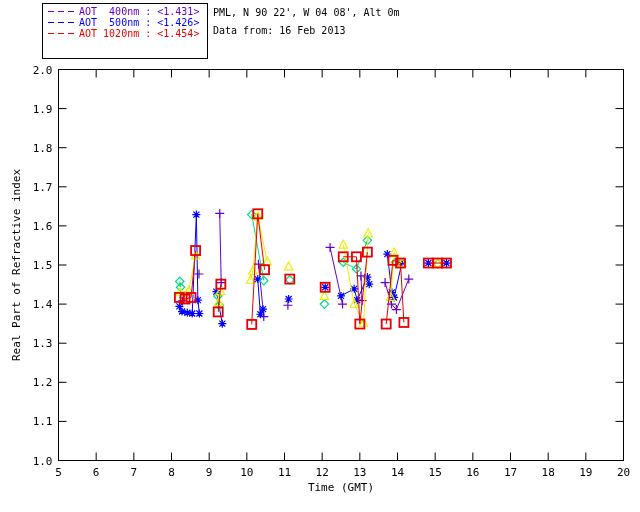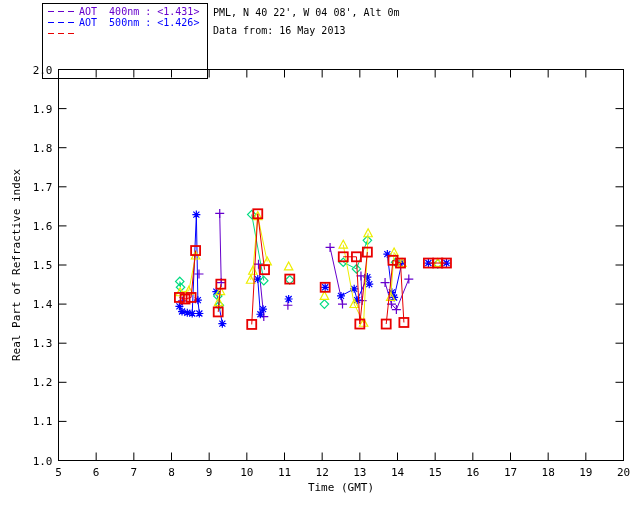--- a/index.html
+++ b/index.html
@@ -1,18 +1,18 @@
 <!DOCTYPE html>
 <html><head>
 <meta charset="utf-8">
 <style>
   html,body{margin:0;padding:0;background:#fff;}
   .screen{position:relative;width:640px;height:512px;background:#ffffff;overflow:hidden;
           font-family:"DejaVu Sans Mono", monospace;}
-  .legend-box{position:absolute;left:42px;top:3px;width:166px;height:76px;
+  .legend-box{position:absolute;left:42px;top:3px;width:166px;height:56px;
               border:1px solid #000;box-sizing:border-box;padding-top:2px;}
   .legend-row{display:flex;align-items:center;height:11px;line-height:11px;}
   .legend-swatch{width:27px;height:1px;margin:0 4px 0 5px;flex:0 0 27px;}
   .legend-label{font-size:10px;white-space:pre;}
   .info-block{position:absolute;left:213px;top:4px;font-size:10px;color:#000;}
   .info-line{height:18px;line-height:18px;white-space:pre;}
   svg text{font-family:"DejaVu Sans Mono", monospace;font-size:11px;fill:#000;}
 </style>
 </head>
 <body>
@@ -23,26 +23,27 @@
       <div class="legend-row">
         <div class="legend-swatch" style="background: repeating-linear-gradient(90deg, rgb(102, 0, 204) 0px, rgb(102, 0, 204) 6px, transparent 6px, transparent 10px);"></div>
         <span class="legend-label" style="color: rgb(102, 0, 204);">AOT  400nm : &lt;1.431&gt;</span>
       </div>
       <div class="legend-row">
         <div class="legend-swatch" style="background: repeating-linear-gradient(90deg, rgb(0, 0, 255) 0px, rgb(0, 0, 255) 6px, transparent 6px, transparent 10px);"></div>
         <span class="legend-label" style="color: rgb(0, 0, 255);">AOT  500nm : &lt;1.426&gt;</span>
       </div>
       <div class="legend-row">
         <div class="legend-swatch" style="background: repeating-linear-gradient(90deg, rgb(232, 0, 0) 0px, rgb(232, 0, 0) 6px, transparent 6px, transparent 10px);"></div>
+        <span class="legend-label" style="color: rgb(232, 0, 0);">AOT 1020nm : &lt;1.454&gt;</span>
       </div>
     </div>
 
   <div class="info-block">
-    <div class="info-line">PML, N 40 22', W 04 08', Alt 0m</div>
-    <div class="info-line">Data from: 16 May 2013</div>
+    <div class="info-line">PML, N 90 22', W 04 08', Alt 0m</div>
+    <div class="info-line">Data from: 16 Feb 2013</div>
   </div>
 
   <svg id="chart" width="640" height="512" viewBox="0 0 640 512">
       <g>
         <rect x="58.5" y="69.5" width="565" height="391" fill="none" stroke="#000" stroke-width="1"></rect>
       </g>
       <g>
         <line x1="58.5" y1="460.5" x2="58.5" y2="452.5" stroke="#000" stroke-width="1"></line>
         <line x1="58.5" y1="69.5" x2="58.5" y2="77.5" stroke="#000" stroke-width="1"></line>
         <text x="58.5" y="475.5" text-anchor="middle">5</text>

